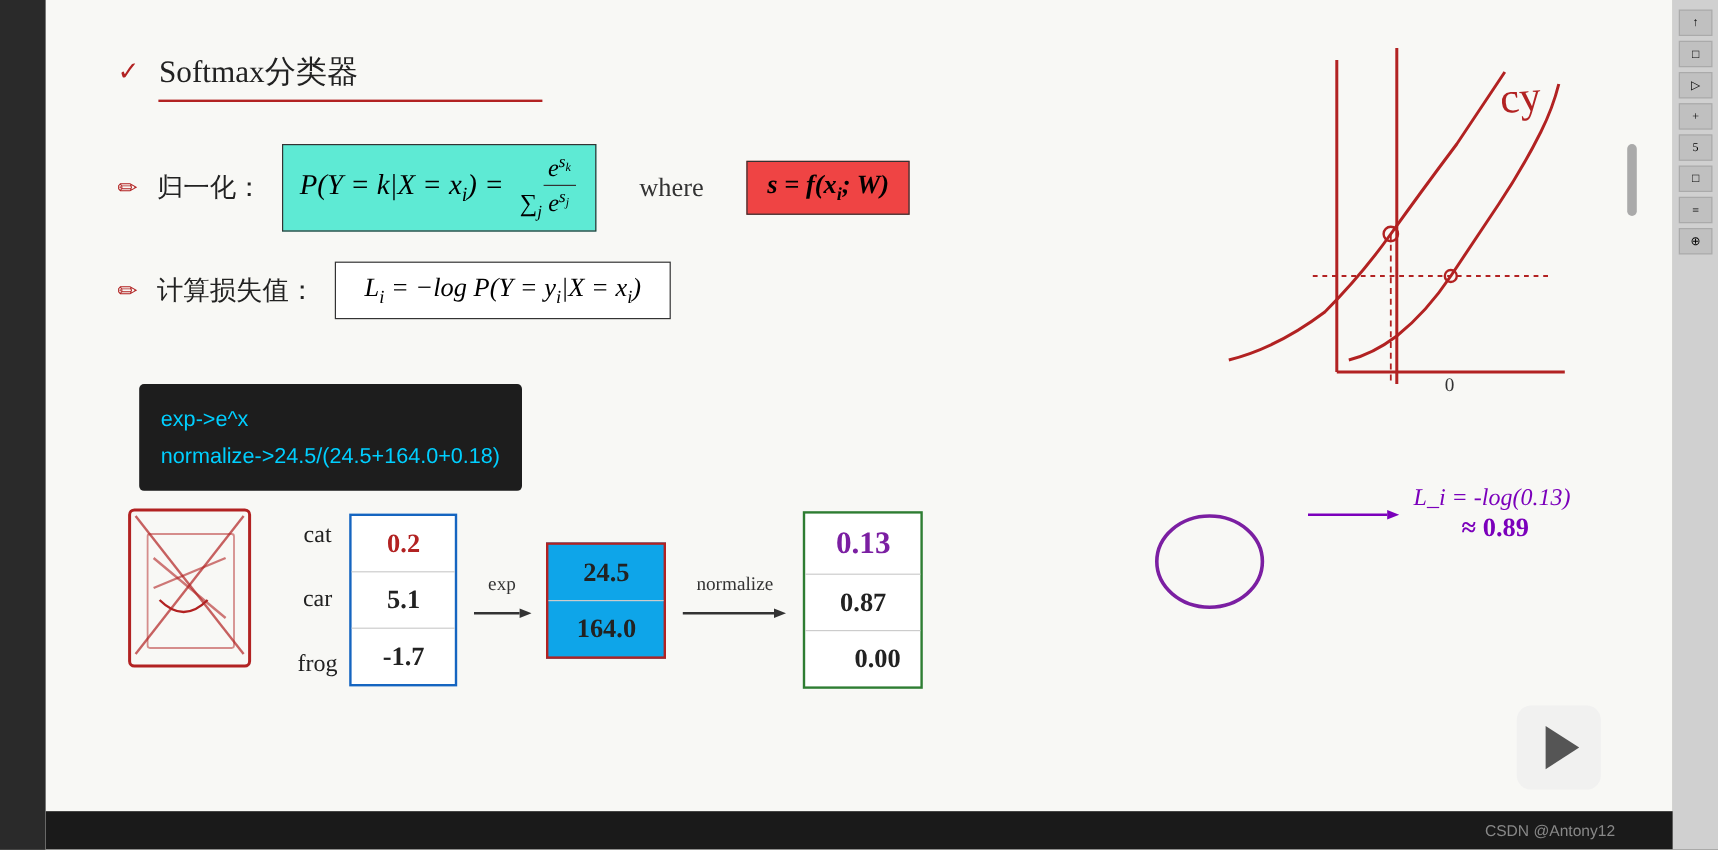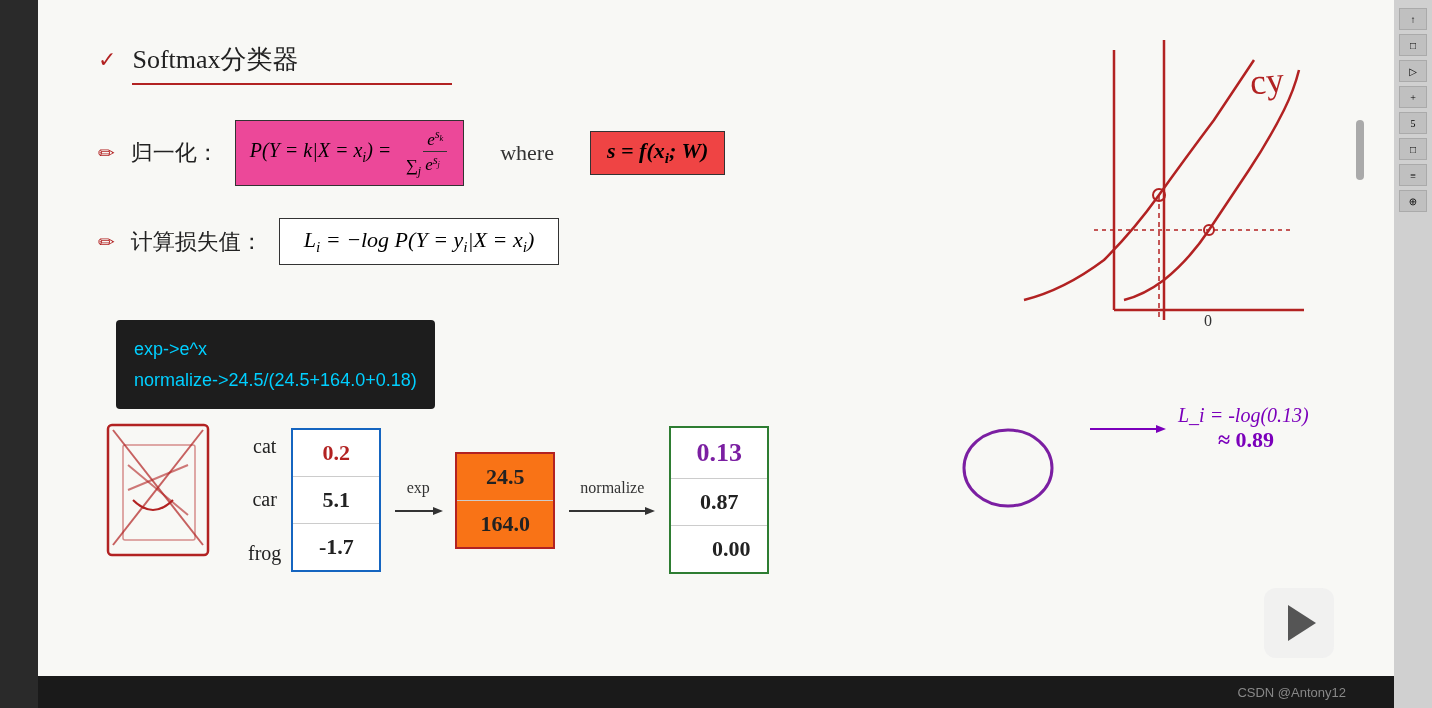--- a/index.html
+++ b/index.html
@@ -107,22 +107,22 @@
 
     .label-text {
       font-size: 22px;
       font-family: 'SimSun', 'STSong', serif;
       color: #222;
     }
 
     .formula-box {
       border: 1.5px solid #333;
       padding: 6px 14px;
-      background: #ec4899;
-      font-size: 20px;
+      background: #5eead4;
+      font-size: 24px;
       font-style: italic;
     }
 
     .where-text {
       font-size: 22px;
       color: #333;
       font-family: serif;
       margin: 0 20px;
     }
 
@@ -230,21 +230,21 @@
       font-size: 16px;
       color: #333;
       font-family: serif;
       margin-bottom: 4px;
     }
 
     
     .exp-box {
       border: 2.5px solid #b22222;
       padding: 0;
-      background: #f97316;
+      background: #0ea5e9;
       display: flex;
       flex-direction: column;
       width: 100px;
     }
 
     .exp-cell {
       font-size: 22px;
       font-weight: bold;
       color: #222;
       text-align: center;

